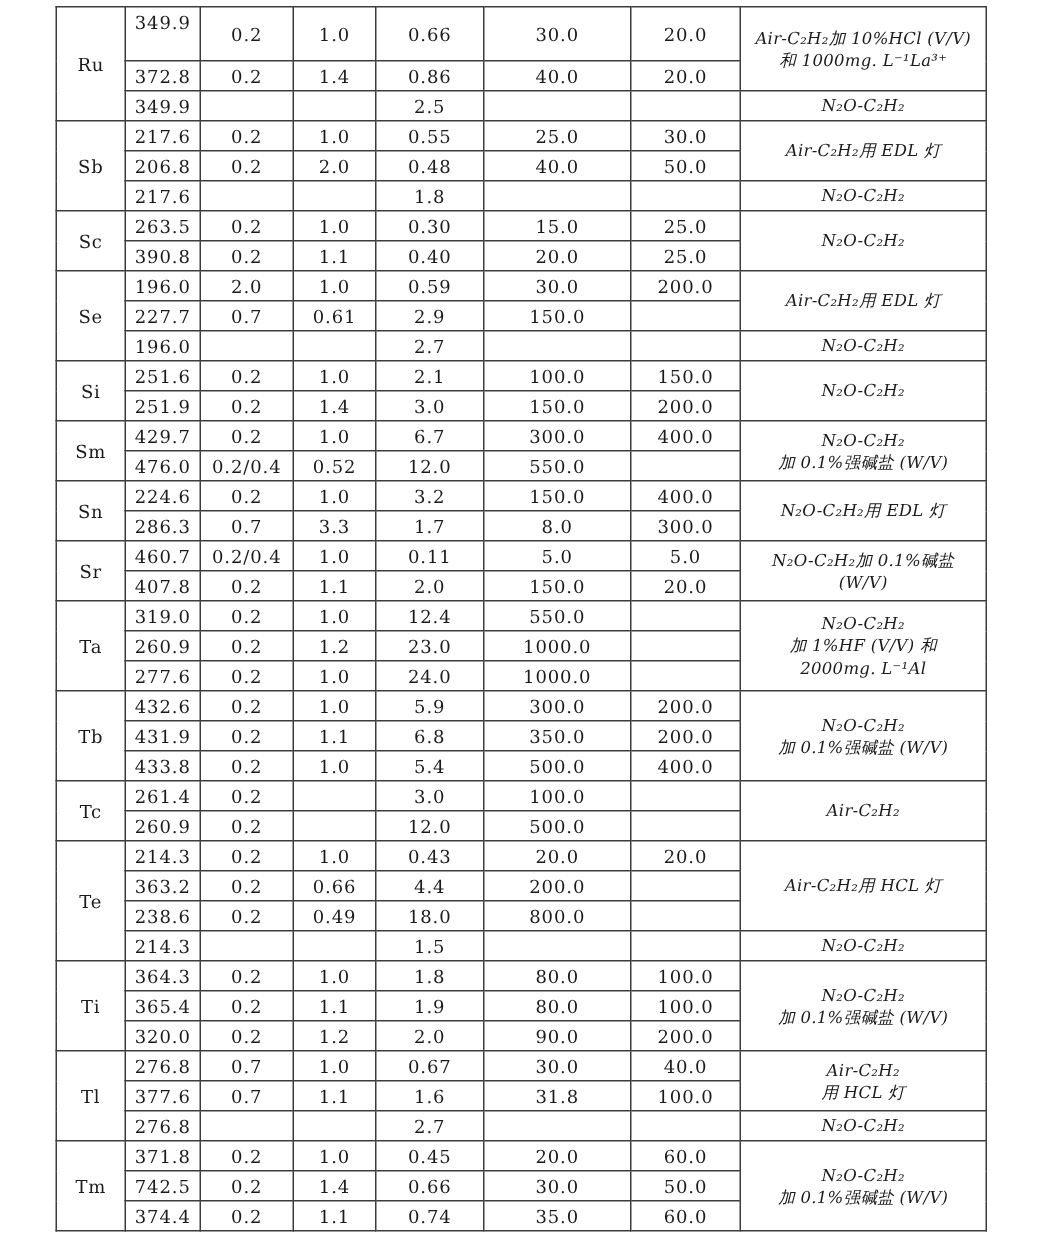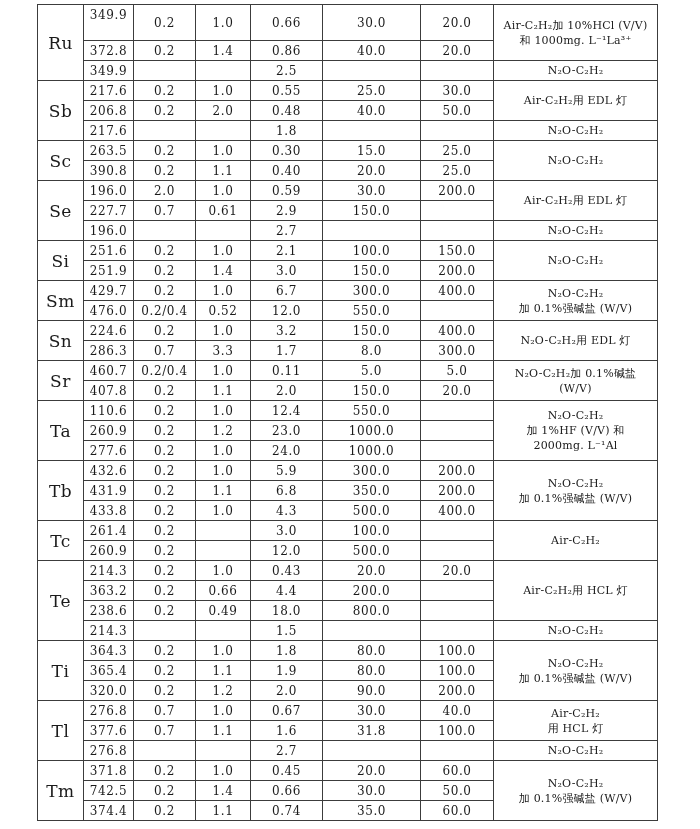--- a/index.html
+++ b/index.html
@@ -29,31 +29,32 @@
     color: #1b1b1b;
     text-align: center;
     vertical-align: middle;
     padding: 0;
     overflow: hidden;
     white-space: nowrap;
   }
   tr.data-row { height: 20px; }
   tr.tall-row { height: 36px; }
   td.el-cell {
-    font-size: 17px;
+    font-size: 12px;
     letter-spacing: 0.5px;
   }
   td.num-cell {
     font-size: 12px;
     letter-spacing: 0.6px;
   }
   td.note-cell {
     font-size: 11px;
     line-height: 15px;
     letter-spacing: 0.2px;
+    font-style: italic;
   }
   td.note-cell div { text-align: center; }
   tr.tall-row td.wl-cell {
     vertical-align: top;
     padding-top: 3px;
   }
 </style>
 </head>
 <body>
 
@@ -261,21 +262,21 @@
         <tr class="data-row">
           <td class="num-cell wl-cell">407.8</td>
           <td class="num-cell">0.2</td>
           <td class="num-cell">1.1</td>
           <td class="num-cell">2.0</td>
           <td class="num-cell">150.0</td>
           <td class="num-cell">20.0</td>
         </tr>
         <tr class="data-row">
           <td class="el-cell" rowspan="3">Ta</td>
-          <td class="num-cell wl-cell">110.6</td>
+          <td class="num-cell wl-cell">319.0</td>
           <td class="num-cell">0.2</td>
           <td class="num-cell">1.0</td>
           <td class="num-cell">12.4</td>
           <td class="num-cell">550.0</td>
           <td class="num-cell"></td>
           <td class="note-cell" rowspan="3">
             <div>N₂O-C₂H₂</div>
             <div>加 1%HF (V/V) 和</div>
             <div>2000mg. L⁻¹Al</div>
           </td>
@@ -314,21 +315,21 @@
           <td class="num-cell">0.2</td>
           <td class="num-cell">1.1</td>
           <td class="num-cell">6.8</td>
           <td class="num-cell">350.0</td>
           <td class="num-cell">200.0</td>
         </tr>
         <tr class="data-row">
           <td class="num-cell wl-cell">433.8</td>
           <td class="num-cell">0.2</td>
           <td class="num-cell">1.0</td>
-          <td class="num-cell">4.3</td>
+          <td class="num-cell">5.4</td>
           <td class="num-cell">500.0</td>
           <td class="num-cell">400.0</td>
         </tr>
         <tr class="data-row">
           <td class="el-cell" rowspan="2">Tc</td>
           <td class="num-cell wl-cell">261.4</td>
           <td class="num-cell">0.2</td>
           <td class="num-cell"></td>
           <td class="num-cell">3.0</td>
           <td class="num-cell">100.0</td>

